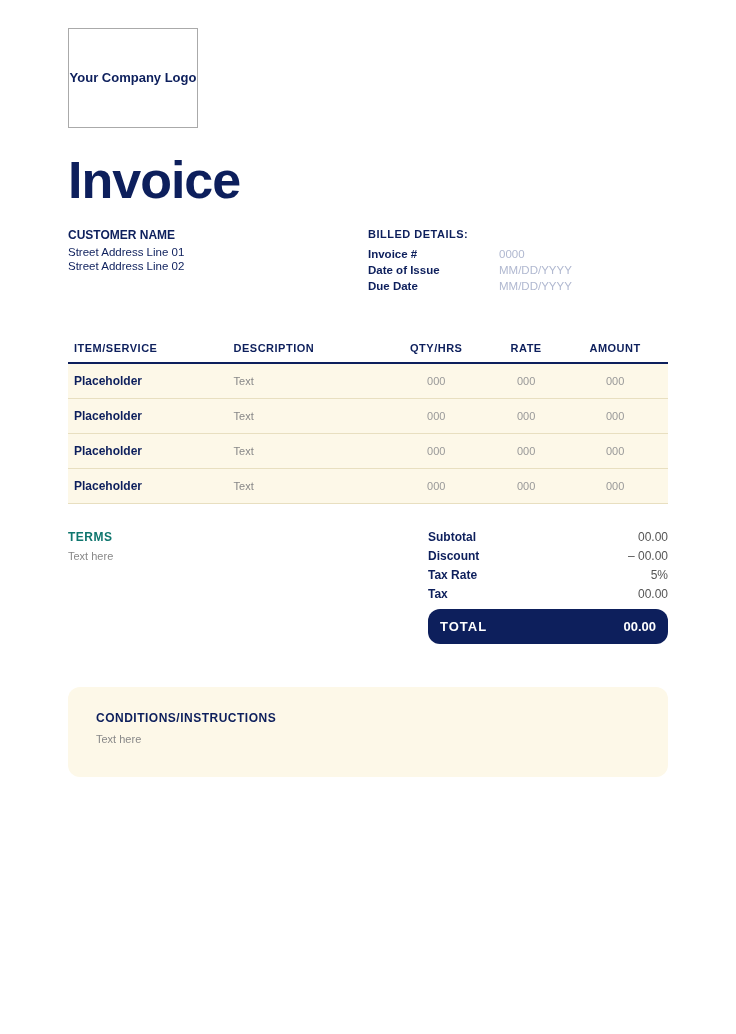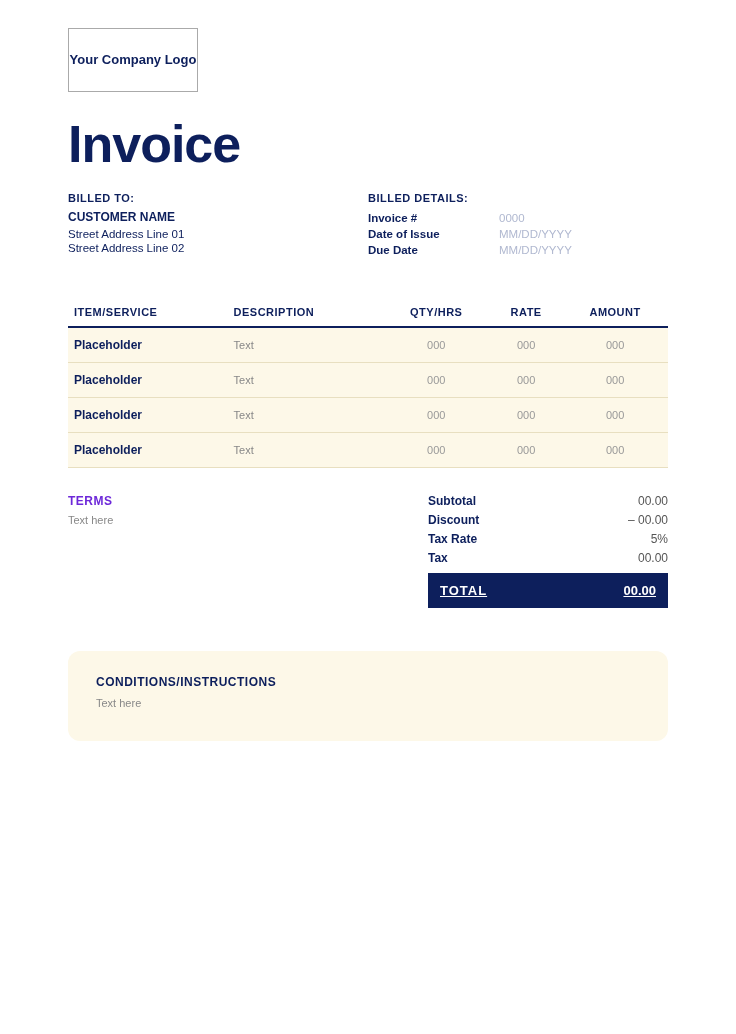--- a/index.html
+++ b/index.html
@@ -21,21 +21,21 @@
     }
 
     
     .header {
       padding: 28px 68px 0 68px;
     }
 
     .logo-box {
       border: 1.5px solid #aaa;
       width: 130px;
-      height: 64px;
+      height: 100px;
       display: flex;
       align-items: center;
       justify-content: center;
       text-align: center;
       font-size: 13px;
       font-weight: bold;
       color: #0d1f5c;
       line-height: 1.3;
     }
 
@@ -180,21 +180,21 @@
     }
 
     .terms-block {
       flex: 1;
       padding-right: 30px;
     }
 
     .terms-block .terms-label {
       font-size: 12px;
       font-weight: 800;
-      color: #6d28d9;
+      color: #0f766e;
       letter-spacing: 0.5px;
       margin-bottom: 6px;
     }
 
     .terms-block .terms-text {
       font-size: 11px;
       color: #888;
     }
 
     .totals-block {
@@ -219,22 +219,21 @@
     .totals-row .totals-val {
       color: #555;
       font-size: 12px;
     }
 
     .totals-row.total-final {
       background: #0d1f5c;
       color: #fff;
       padding: 10px 12px;
       margin-top: 8px;
-      border-radius: 0;
-      text-decoration: underline;
+      border-radius: 12px;
     }
 
     .totals-row.total-final .totals-key {
       color: #fff;
       font-size: 13px;
       font-weight: 900;
       letter-spacing: 1px;
     }
 
     .totals-row.total-final .totals-val {
@@ -309,21 +308,20 @@
 
   <div class="header">
     <div class="logo-box">
       <span>Your Company Logo</span>
     </div>
     <div class="invoice-title">Invoice</div>
   </div>
 
   <div class="billing-section">
     <div class="billed-to">
-      <div class="label">BILLED TO:</div>
       <div class="customer-name">CUSTOMER NAME</div>
       <div class="address-line">Street Address Line 01</div>
       <div class="address-line">Street Address Line 02</div>
     </div>
     <div class="invoice-details">
       <div class="label">BILLED DETAILS:</div>
       <div class="detail-row">
         <span class="detail-key">Invoice #</span>
         <span class="detail-val">0000</span>
       </div>

